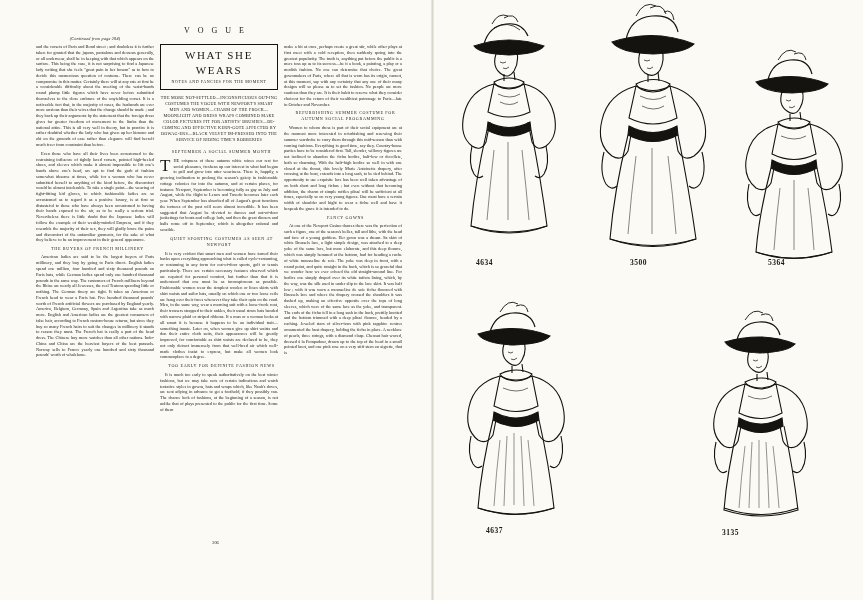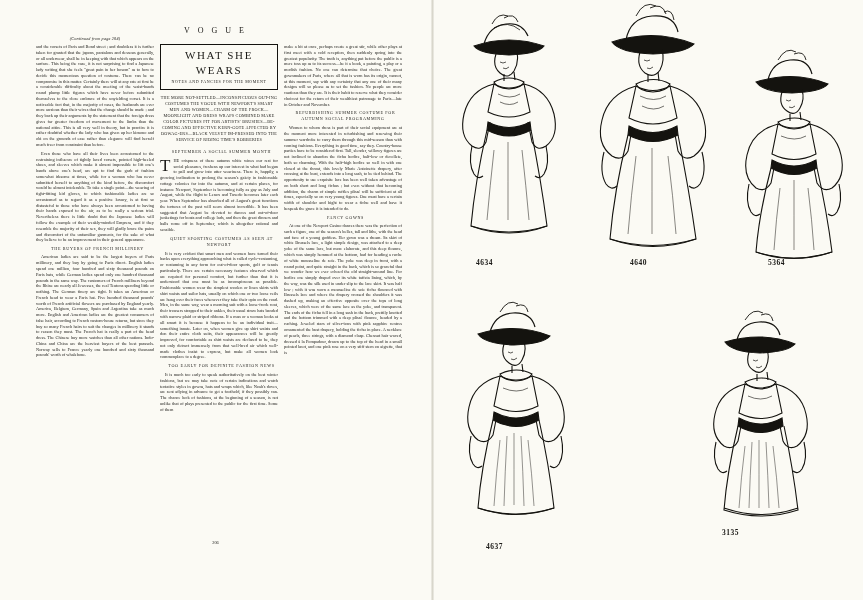--- a/index.html
+++ b/index.html
@@ -134,21 +134,21 @@
           <path d="M64 135 q-14 56 -18 104 q42 13 86 0 q-7 -50 -18 -104"></path>
           <path d="M72 156 q-5 40 -8 78" stroke-width="0.5"></path>
           <path d="M88 148 q0 44 0 86" stroke-width="0.5"></path>
           <path d="M104 156 q5 40 8 78" stroke-width="0.5"></path>
           <path d="M46 239 q43 15 86 0" stroke-width="1.2"></path>
           <path d="M40 152 q-5 20 2 32 q5 7 11 2"></path>
           <path d="M138 152 q5 20 -2 32 q-5 7 -11 2"></path>
         </g>
       </svg>
     </div>
-    <div class="plate-caption" style="left:196px;top:258px;">4640</div>
+    <div class="plate-caption" style="left:196px;top:258px;">3500</div>
 
     <div class="fig" style="left:290px;top:46px;">
       <svg width="140" height="214" viewBox="0 0 140 214">
         <g fill="none" stroke="#14130f" stroke-width="1.1">
           <path d="M44 34 q4 -18 22 -20 q18 -2 22 14" stroke-width="1.2"></path>
           <path d="M32 36 q38 -12 72 2 q-7 8 -36 9 q-29 -1 -36 -11z" fill="#14130f"></path>
           <path d="M54 14 q8 -14 18 -8 M70 8 q10 -4 12 6" stroke-width="0.9"></path>
           <path d="M58 46 q-4 13 5 19 q8 6 13 -3 q5 -9 2 -18"></path>
           <path d="M62 54 q3 2 5 0 M65 61 q3 2 6 -1" stroke-width="0.7"></path>
           <path d="M66 68 l0 7 M76 66 l1 8"></path>
@@ -186,21 +186,21 @@
           <path d="M59 88 q14 6 25 0" stroke-width="0.6"></path>
           <path d="M50 112 q22 12 44 0 l1 8 q-23 13 -46 0z" fill="#14130f"></path>
           <path d="M49 120 q-12 48 -15 88 q38 12 76 0 q-5 -44 -15 -88"></path>
           <path d="M56 140 q-4 34 -6 66 M63 136 q-2 36 -3 70 M70 133 q0 37 0 72 M77 136 q2 36 3 70 M84 140 q4 34 6 66" stroke-width="0.45"></path>
           <path d="M34 208 q38 13 76 0" stroke-width="1.2"></path>
           <path d="M27 136 q-4 18 2 28 q4 6 9 2"></path>
           <path d="M117 136 q4 18 -2 28 q-4 6 -9 2"></path>
         </g>
       </svg>
     </div>
-    <div class="plate-caption" style="left:52px;top:542px;">4637</div>
+    <div class="plate-caption" style="left:52px;top:526px;">4637</div>
 
     <div class="fig" style="left:245px;top:310px;">
       <svg width="150" height="220" viewBox="0 0 150 220">
         <g fill="none" stroke="#14130f" stroke-width="1.1">
           <path d="M58 30 q4 -17 22 -18 q17 -1 21 13" stroke-width="1.2"></path>
           <path d="M46 32 q38 -11 70 2 q-7 8 -35 9 q-28 -1 -35 -11z" fill="#14130f"></path>
           <path d="M66 10 q8 -13 18 -7 M82 5 q10 -4 12 6" stroke-width="0.9"></path>
           <path d="M70 42 q-4 13 4 18 q8 6 13 -3 q4 -9 1 -17"></path>
           <path d="M74 50 q3 2 5 0 M77 57 q3 2 6 -1" stroke-width="0.7"></path>
           <path d="M78 64 l0 7 M88 62 l1 8"></path>

